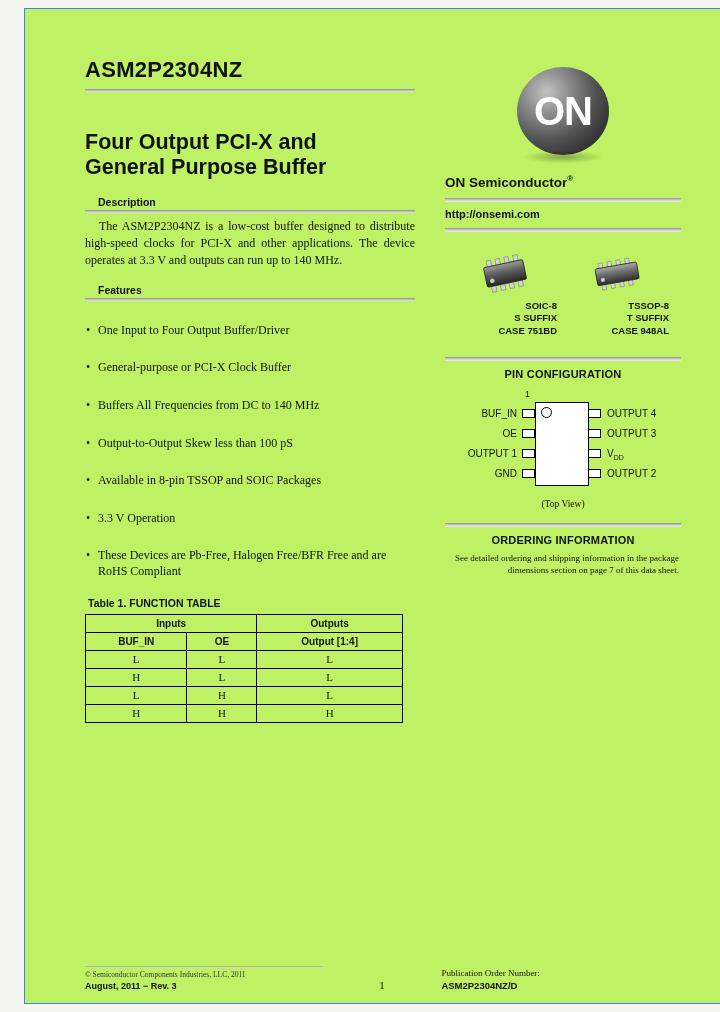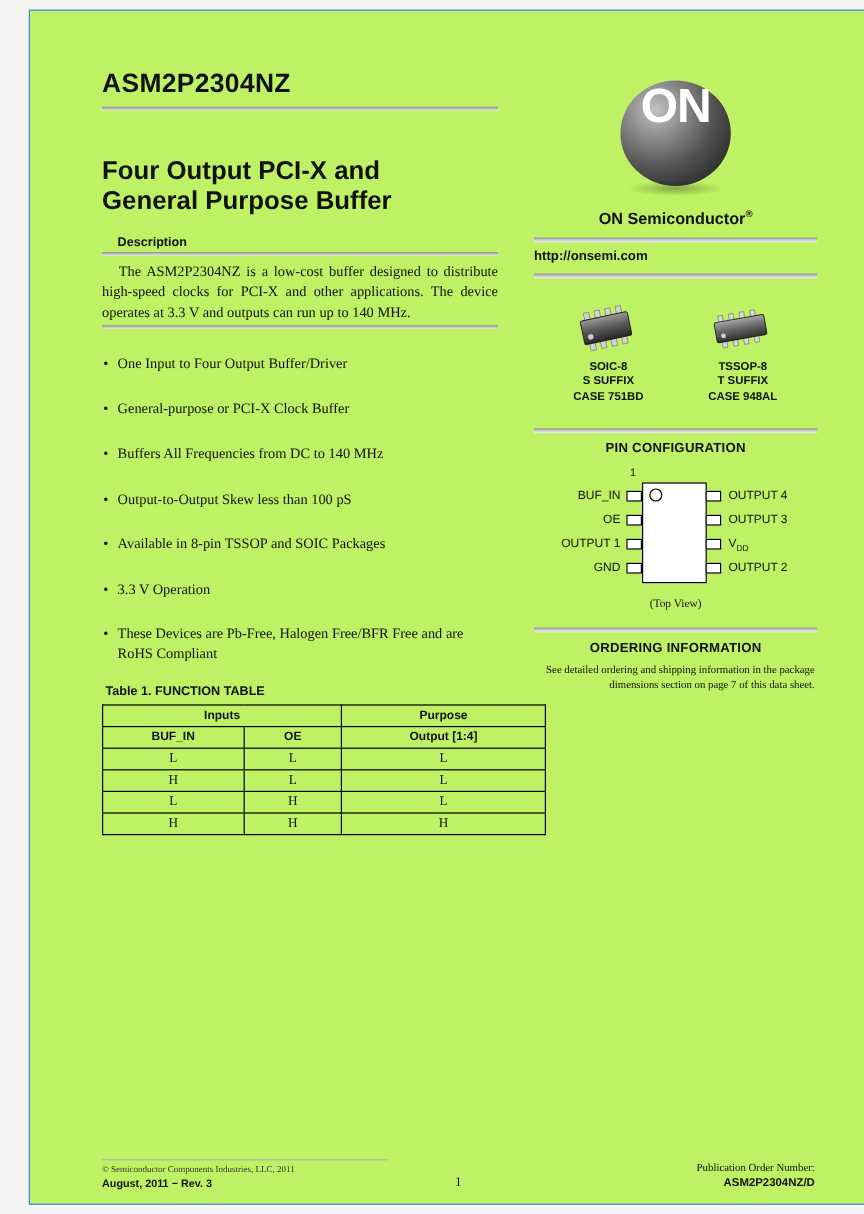--- a/index.html
+++ b/index.html
@@ -12,39 +12,39 @@
   .part-number { font-family:"Liberation Sans",sans-serif; font-weight:bold; font-size:22px; letter-spacing:0.3px; }
   .hrule { height:3px; background:linear-gradient(180deg,#8f8f8f,#e9e9e9); margin-top:6px; }
   .hrule.tight { margin-top:2px; }
   .doc-title { font-family:"Liberation Sans",sans-serif; font-weight:bold; font-size:21.5px; line-height:1.18; margin-top:38px; }
   .sub-head { font-family:"Liberation Sans",sans-serif; font-weight:bold; font-size:10.5px; margin-top:15px;padding-left:13px; }
   .desc { font-size:12px; line-height:1.42; text-align:justify; text-indent:14px; margin-top:5px; }
   .features { list-style:none; margin-top:8px; }
   .features li { font-size:12px; line-height:1.3; padding-left:13px; position:relative; margin-top:22px; }
   .features li::before { content:"\2022"; position:absolute; left:1px; }
   .table-caption { font-family:"Liberation Sans",sans-serif; font-weight:bold; font-size:10.5px; margin-top:17px; margin-left:3px; }
-  .fn-table { border-collapse:collapse; margin-top:5px; width:370px; }
+  .fn-table { border-collapse:collapse; margin-top:5px; width:318px; }
   .fn-table th, .fn-table td { border:1px solid #000; text-align:center; }
   .fn-table th { font-family:"Liberation Sans",sans-serif; font-size:10px; font-weight:bold; padding:3px 2px; }
   .fn-table td { font-size:11px; padding:2.5px 2px; }
 
   
   .col-right { position:absolute; left:420px; top:52px; width:236px; }
   .logo-ball { width:92px; height:88px; border-radius:50%; margin:6px auto 0;
     background:radial-gradient(circle at 32% 28%, #c2c2c2 0%, #8e8e8e 25%, #525252 55%, #141414 100%);
-    display:flex; justify-content:center; }
+    display:flex; align-items:center; justify-content:center; }
   .logo-ball span { color:#fff; font-family:"Liberation Sans",sans-serif; font-weight:bold; font-size:40px; letter-spacing:-1px; }
   .logo-shadow { width:88px; height:14px; margin:-5px auto 0; border-radius:50%;
     background:radial-gradient(ellipse at center, rgba(0,0,0,0.30) 0%, rgba(0,0,0,0) 65%); }
-  .company { text-align:center; font-family:"Liberation Sans",sans-serif; font-weight:bold; font-size:13.5px; margin-top:10px; }
+  .company { text-align:left; font-family:"Liberation Sans",sans-serif; font-weight:bold; font-size:13.5px; margin-top:10px; }
   .company sup { font-size:8px; }
   .bar { height:4px; background:linear-gradient(180deg,#8f8f8f 0%, #c8c8c8 45%, #f0f0f0 100%); margin-top:8px; }
   .website { text-align:left; font-family:"Liberation Sans",sans-serif; font-weight:bold; font-size:11px; margin-top:6px; cursor:pointer; }
   .packages { display:flex; justify-content:space-between; padding:0 12px; margin-top:18px; }
-  .pkg { width:100px; text-align:center; }
+  .pkg { width:100px; text-align:right; }
   .pkg svg { display:block; margin:0 auto 4px; }
   .pkg-line { font-family:"Liberation Sans",sans-serif; font-weight:bold; font-size:9.5px; line-height:1.32; }
   .bar.before-pin { margin-top:20px; }
   .sec-head { text-align:center; font-family:"Liberation Sans",sans-serif; font-weight:bold; font-size:11px; margin-top:7px; letter-spacing:0.2px; }
 
   .pin-diagram { position:relative; width:232px; height:106px; margin:10px auto 0; font-family:"Liberation Sans",sans-serif; }
   .ic-body { position:absolute; left:88px; top:12px; width:54px; height:84px; border:1.5px solid #000; background:#fff; }
   .notch { position:absolute; left:5px; top:4px; width:11px; height:11px; border:1px solid #000; border-radius:50%; }
   .pin-box { position:absolute; width:13px; height:9px; border:1px solid #000; background:#fff; }
   .pin-box.l { left:75px; } .pin-box.r { left:141px; }
@@ -57,21 +57,21 @@
   .pin1-num { position:absolute; left:78px; top:-1px; font-size:9px; }
   .view-note { text-align:center; font-size:9.5px; margin-top:3px; font-family:Liberation Serif, serif; }
   .order-note { font-size:9px; line-height:1.35; margin-top:6px; text-align:right; padding:0 2px; }
 
   
   .footer { position:absolute; left:60px; right:48px; bottom:12px; display:flex; align-items:flex-end; }
   .footer-left { flex:1.2; border-top:1px solid #b5b5b5; padding-top:3px; }
   .f-copy { font-size:7.5px; color:#333; }
   .f-rev { font-weight:bold; font-size:9px; margin-top:2px; font-family:"Liberation Sans",sans-serif; }
   .footer-center { flex:0.6; text-align:center; font-size:11px; }
-  .footer-right { flex:1.2; text-align:right; }
+  .footer-right { flex:1.2; text-align:left; }
   .f-pub-label { font-size:9px; }
   .f-pub-num { font-weight:bold; font-size:9.5px; font-family:"Liberation Sans",sans-serif; margin-top:2px; }
 </style>
 </head>
 <body>
 
 <div class="sheet">
 
   <div class="col-left">
     <div class="part-number">ASM2P2304NZ</div>
@@ -79,20 +79,21 @@
 
     <div class="doc-title">
       <span>Four Output PCI-X and</span><br>
       <span>General Purpose Buffer</span>
     </div>
 
     <div class="sub-head">Description</div>
     <div class="hrule tight"></div>
     <p class="desc">The ASM2P2304NZ is a low-cost buffer designed to distribute high-speed clocks for PCI-X and other applications. The device operates at 3.3 V and outputs can run up to 140 MHz.</p>
 
+    <div class="sub-head">Features</div>
     <div class="hrule tight"></div>
     <ul class="features">
       <li>One Input to Four Output Buffer/Driver</li>
       <li>General-purpose or PCI-X Clock Buffer</li>
       <li>Buffers All Frequencies from DC to 140 MHz</li>
       <li>Output-to-Output Skew less than 100 pS</li>
       <li>Available in 8-pin TSSOP and SOIC Packages</li>
       <li>3.3 V Operation</li>
       <li>These Devices are Pb-Free, Halogen Free/BFR Free and are RoHS Compliant</li>
     </ul>
@@ -100,21 +101,21 @@
     <div class="table-caption">Table 1. FUNCTION TABLE</div>
     <table class="fn-table">
       <colgroup>
           <col style="width:104px">
           <col style="width:72px">
           <col style="width:150px">
         </colgroup>
       <thead>
         <tr>
           <th colspan="2">Inputs</th>
-          <th>Purpose</th>
+          <th>Outputs</th>
         </tr>
         <tr>
           <th>BUF_IN</th>
           <th>OE</th>
           <th>Output [1:4]</th>
         </tr>
       </thead>
       <tbody>
         <tr>
           <td>L</td>

